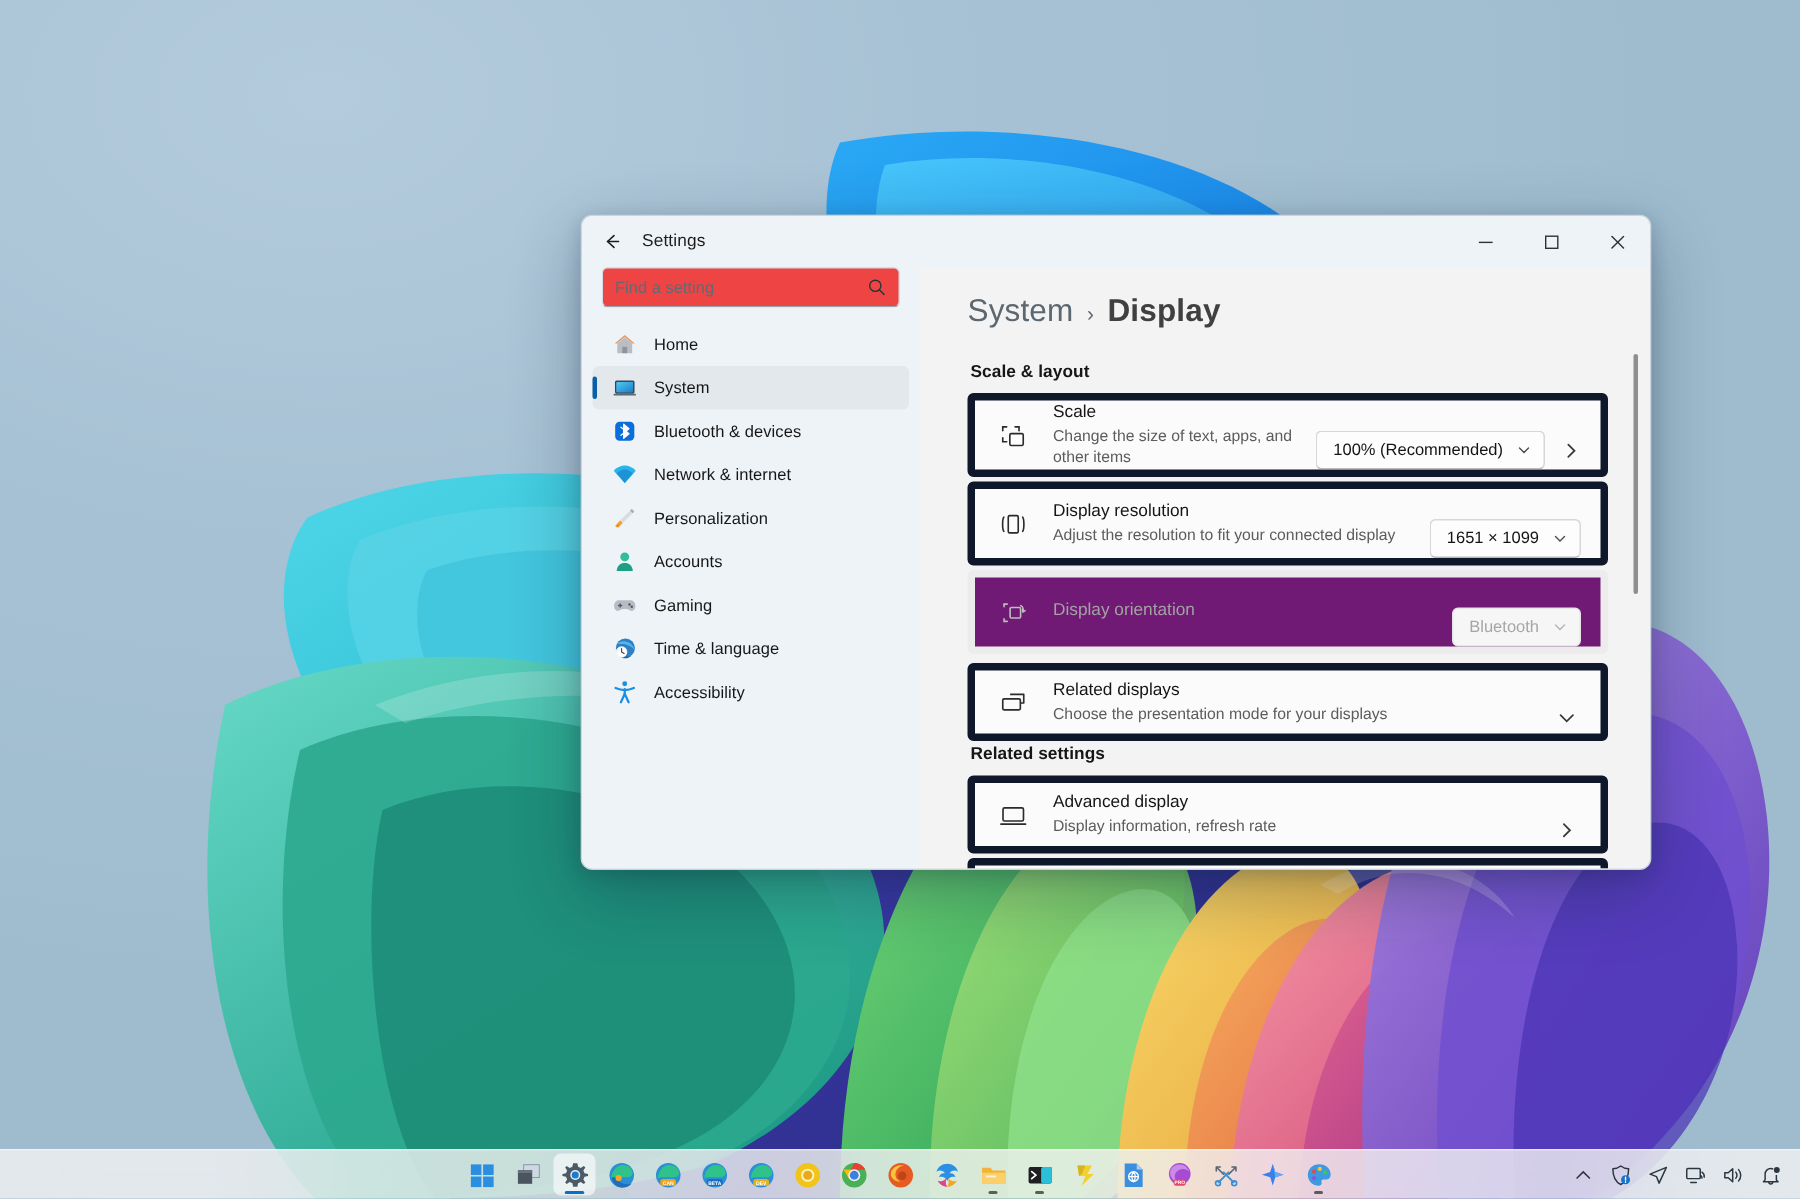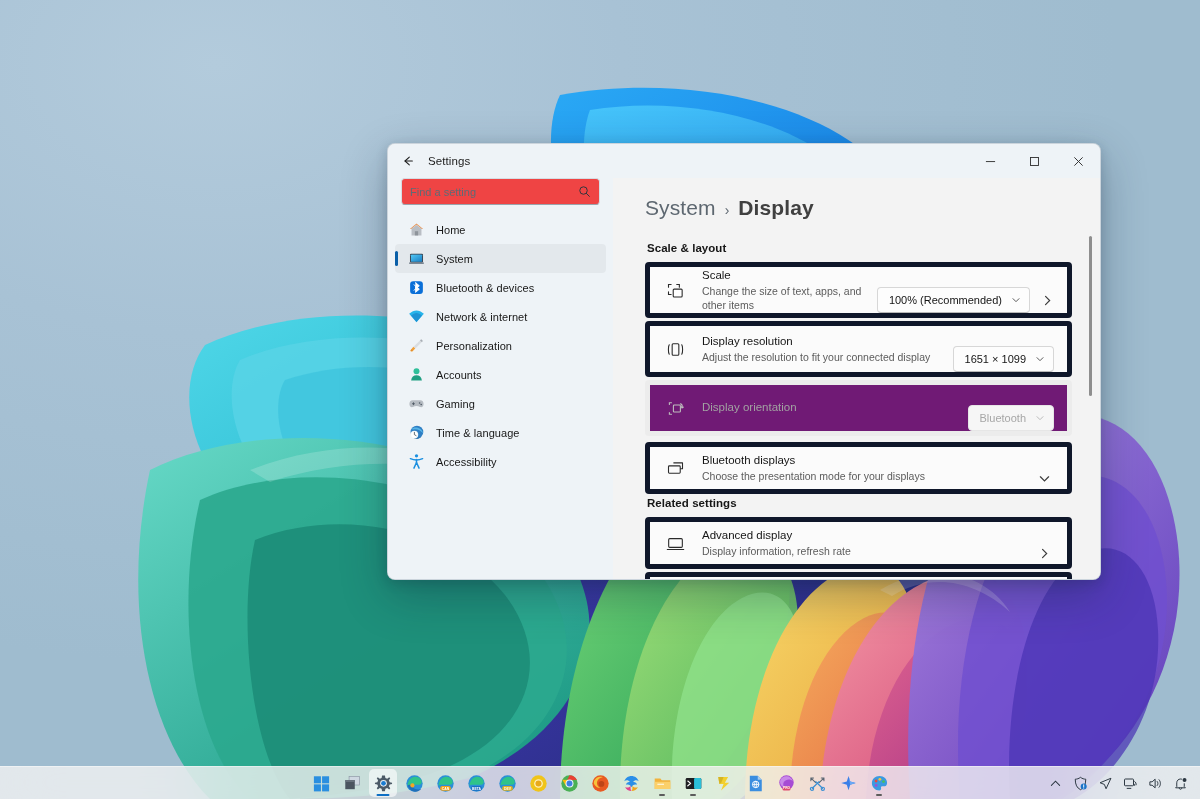--- a/index.html
+++ b/index.html
@@ -488,21 +488,21 @@
           </div>
         </div>
       </div>
 
       <div class="card tall" style="margin-top:6px">
         <svg class="card-ico" viewBox="0 0 24 24" fill="none" stroke="#2b2b2b" stroke-width="1.25" stroke-linejoin="round">
           <path d="M9.6 5.6 L20 5.6 L20 12.2 L17.4 12.2"></path>
           <rect x="4" y="9" width="13.4" height="8.4" rx="1"></rect>
         </svg>
         <div class="card-txt">
-          <div class="card-title">Bluetooth displays</div>
+          <div class="card-title">Related displays</div>
           <div class="card-sub">Choose the presentation mode for your displays</div>
         </div>
         <div class="card-right">
           <svg style="width:13px;height:13px;margin-right:3px" viewBox="0 0 12 12" fill="none" stroke="#3a3a3a" stroke-width="1.1" stroke-linecap="round">
             <path d="M2.2 4.4 L6 8.2 L9.8 4.4"></path>
           </svg>
         </div>
       </div>
 
       <div class="sec-head" style="">Related settings</div>

